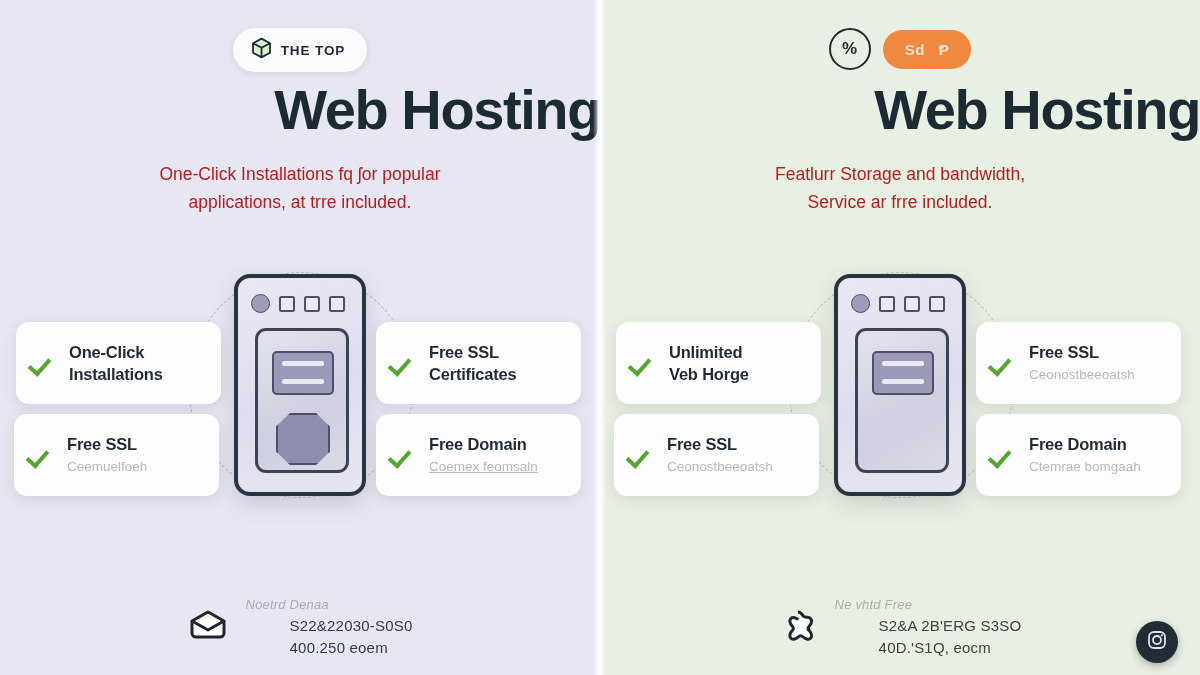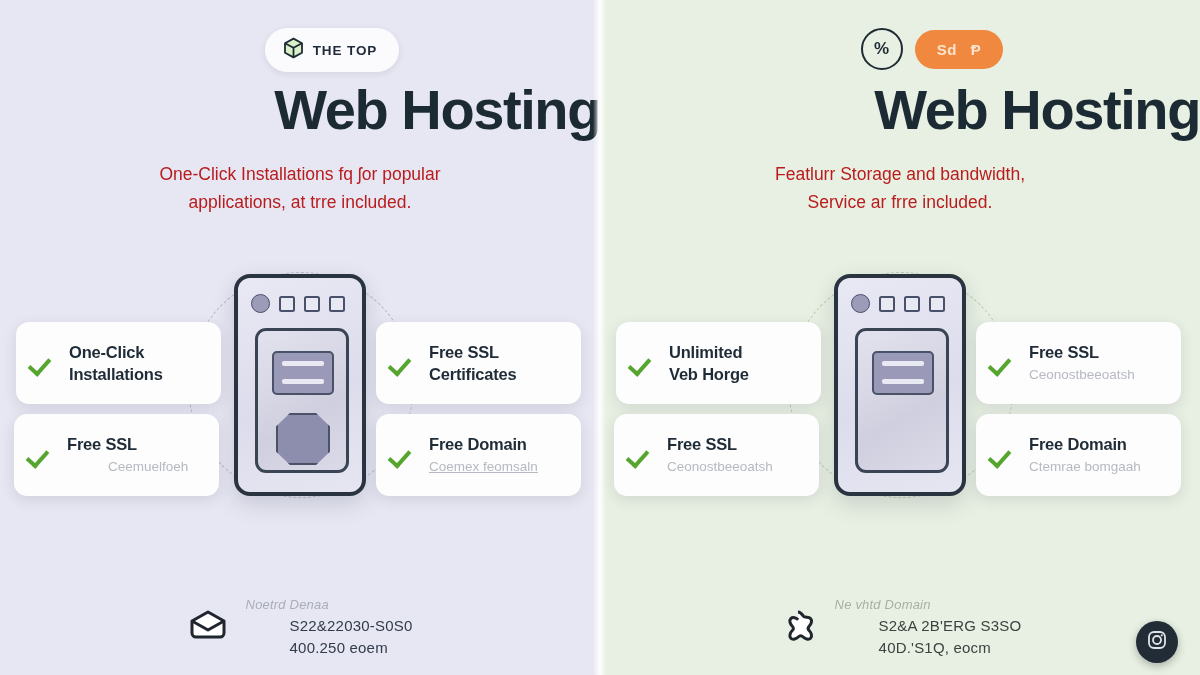--- a/index.html
+++ b/index.html
@@ -50,21 +50,20 @@
   
   .badge-row {
     position: absolute;
     top: 28px;
     left: 0;
     width: 100%;
     display: flex;
     justify-content: center;
     align-items: center;
     gap: 12px;
-    padding-left: 32px;
   }
   .pill-white {
     display: inline-flex;
     align-items: center;
     gap: 9px;
     background: #fbfbfd;
     border-radius: 22px;
     padding: 9px 22px 9px 18px;
     box-shadow: 0 2px 7px rgba(40,45,70,.10);
   }
@@ -356,21 +355,21 @@
         <span class="card-title" style="display: block;">One-Click</span>
         <span class="card-title" style="display: block;">Installations</span>
 
       </span>
     </div>
 
     <div class="card c-bl">
       <span class="check"></span>
       <span class="card-text">
         <span class="card-title" style="display: block;">Free SSL</span>
-        <span class="card-sub" style="display: block; margin-left: 41px;">Ceemuelfoeh</span>
+        <span class="card-sub" style="display: block;">Ceemuelfoeh</span>
       </span>
     </div>
 
     <div class="card c-tr">
       <span class="check"></span>
       <span class="card-text">
         <span class="card-title" style="display: block;">Free SSL</span>
         <span class="card-title" style="display: block;">Certificates</span>
 
       </span>
@@ -467,21 +466,21 @@
       </span>
     </div>
 
     <div class="footer">
       <span class="footer-icon">
         <svg width="38" height="34" viewBox="0 0 38 34">
           <path d="M19 4c2.6 0 4 2.3 5.5 4.2C26 10 29.6 8.6 31.6 10.6c2 2 .5 5.6-1.3 7.4-1.8 1.8-1.8 3 0 4.8 1.8 1.8 3.3 5.4 1.3 7.4-2 2-5.6.6-7.4-1.2-1.8-1.8-3.2-1.8-5 0C17.4 30.8 13.8 32.2 11.8 30.2c-2-2-.5-5.6 1.3-7.4 1.8-1.8 1.8-3 0-4.8-1.8-1.8-3.3-5.4-1.3-7.4 2-2 5.6-.6 7.4 1.2" fill="#fff" stroke="#20262e" stroke-width="3" stroke-linejoin="round"></path>
         </svg>
       </span>
       <span class="footer-text">
-        <div class="f-line1">Ne vhtd Domain</div>
+        <div class="f-line1">Ne vhtd Free</div>
         <div class="f-line2">S2&amp;A 2B'ERG S3SO</div>
         <div class="f-line3">40D.'S1Q, eocm</div>
       </span>
     </div>
 
     <div class="social-fab">
       <span>
         <svg width="22" height="22" viewBox="0 0 22 22">
           <rect x="3" y="3" width="16" height="16" rx="5" fill="none" stroke="#dfe3e8" stroke-width="1.8"></rect>
           <circle cx="11" cy="11" r="4" fill="none" stroke="#dfe3e8" stroke-width="1.8"></circle>

